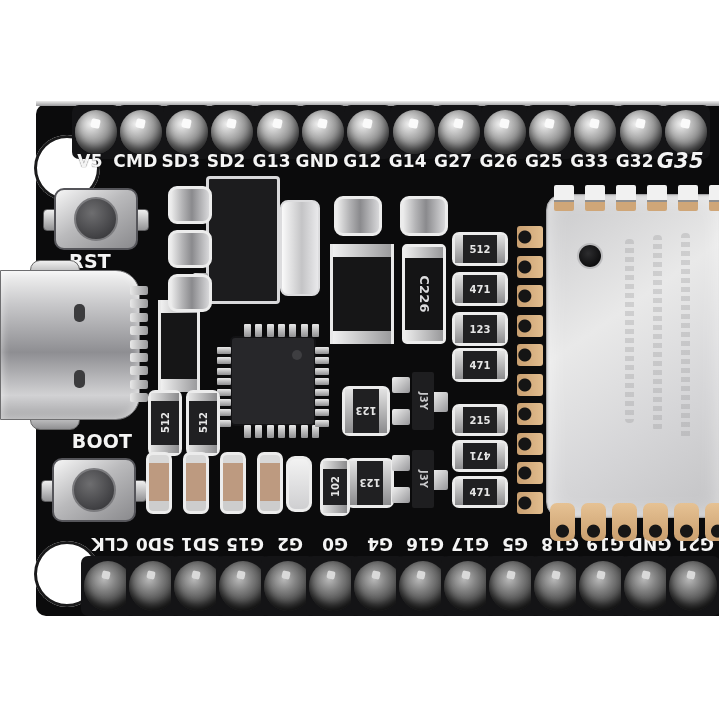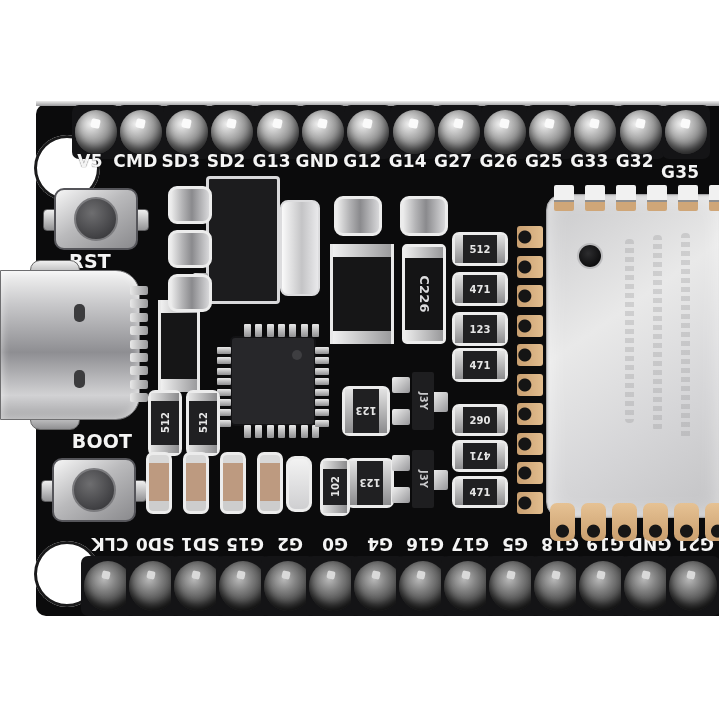--- a/index.html
+++ b/index.html
@@ -142,21 +142,21 @@
       <div class="silk center-x" style="left: 589.4px; top: 151px; font-size: 17px;">G33</div>
       <div class="socket" style="left: 616.8px; top: 105px; width: 48px; height: 54px;"></div>
       <div class="ball ball-t" style="left: 619.8px; top: 110px; width: 42px; height: 44px;">
         <i></i>
       </div>
       <div class="silk center-x" style="left: 634.8px; top: 151px; font-size: 17px;">G32</div>
       <div class="socket" style="left: 662.2px; top: 105px; width: 48px; height: 54px;"></div>
       <div class="ball ball-t" style="left: 665.2px; top: 110px; width: 42px; height: 44px;">
         <i></i>
       </div>
-      <div class="silk center-x" style="left: 680.2px; top: 162px; font-size: 17px;">G35</div>
+      <div class="silk center-x" style="left: 680.2px; top: 149px; font-size: 21px; font-style: italic;">G35</div>
     </div>
   <div>
       <div class="socket" style="left: 81px; top: 556px; width: 54px; height: 60px;"></div>
       <div class="ball ball-b" style="left: 84px; top: 561px; width: 48px; height: 50px;">
         <i></i>
       </div>
       <div class="silk center-x-flip" style="left: 110px; top: 534px; font-size: 17px;">CLK</div>
       <div class="socket" style="left: 126px; top: 556px; width: 54px; height: 60px;"></div>
       <div class="ball ball-b" style="left: 129px; top: 561px; width: 48px; height: 50px;">
         <i></i>
@@ -346,21 +346,21 @@
         <div class="mid">123</div>
         <div class="end"></div>
       </div>
       <div class="smd" style="left: 452px; top: 348px; width: 56px; height: 34px;">
         <div class="end"></div>
         <div class="mid">471</div>
         <div class="end"></div>
       </div>
       <div class="smd" style="left: 452px; top: 404px; width: 56px; height: 32px;">
         <div class="end"></div>
-        <div class="mid">290</div>
+        <div class="mid">215</div>
         <div class="end"></div>
       </div>
       <div class="smd" style="left: 452px; top: 440px; width: 56px; height: 32px;">
         <div class="end"></div>
         <div class="mid flip">471</div>
         <div class="end"></div>
       </div>
       <div class="smd" style="left: 452px; top: 476px; width: 56px; height: 32px;">
         <div class="end"></div>
         <div class="mid">471</div>

